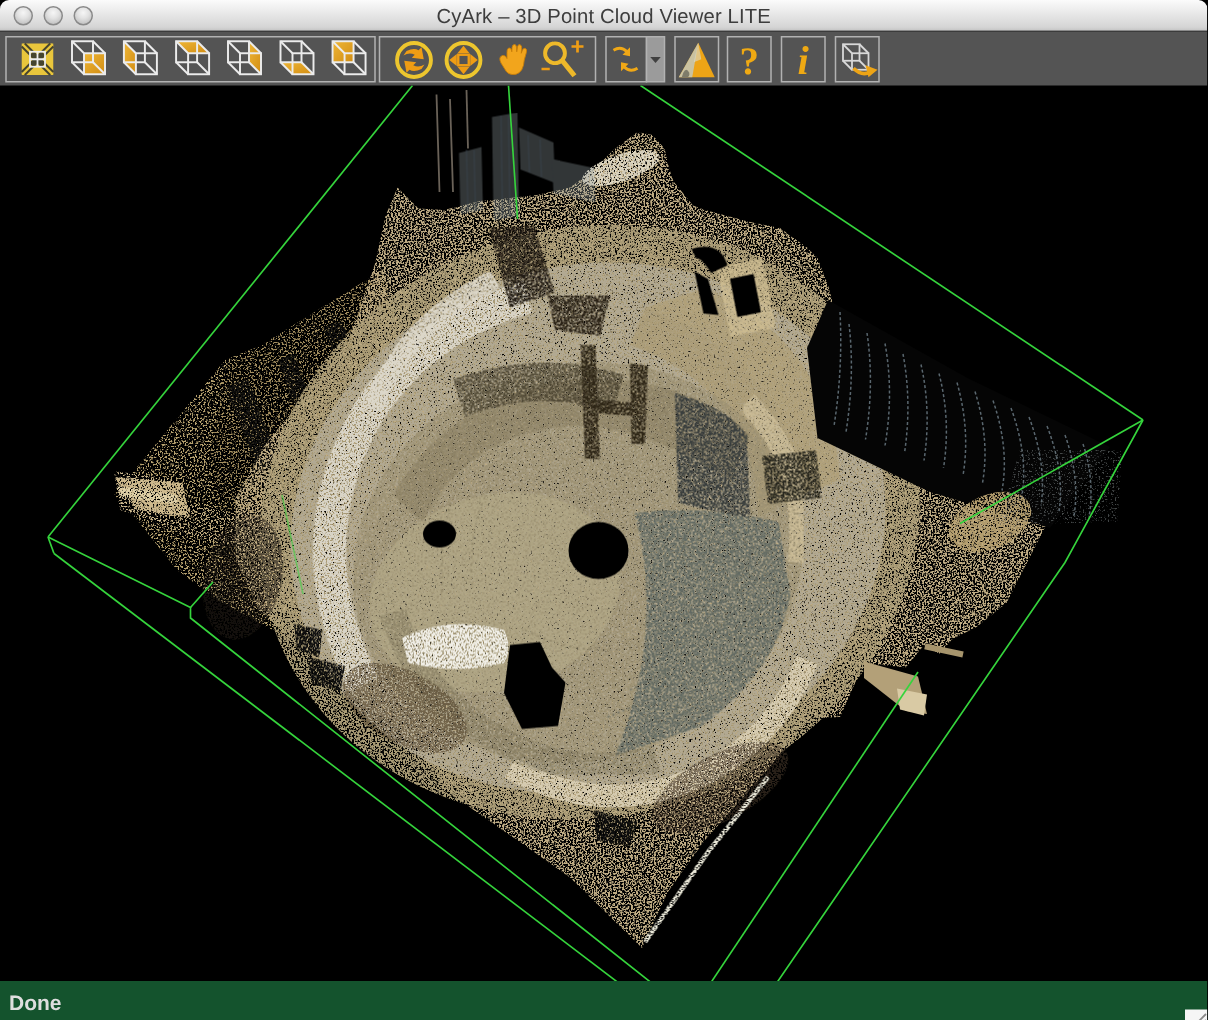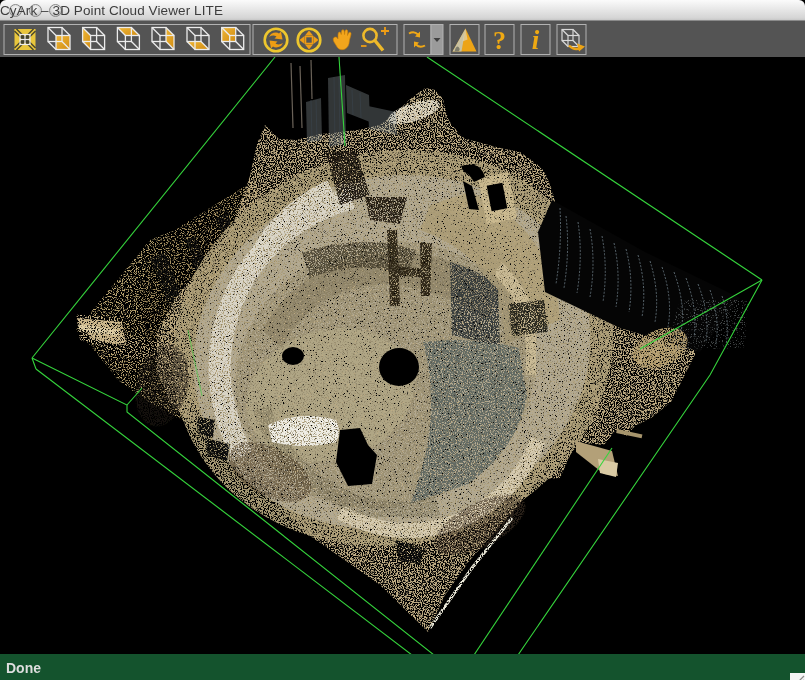--- a/index.html
+++ b/index.html
@@ -2,21 +2,21 @@
 <html><head>
 <meta charset="utf-8">
 <style>
   html,body{margin:0;padding:0;background:#000;}
   #win{position:relative;width:805px;height:680px;overflow:hidden;background:#000;
        font-family:"Liberation Sans", sans-serif;}
   #titlebar{position:absolute;left:0;top:0;width:805px;height:21px;
     border-radius:6px 6px 0 0;
     background:linear-gradient(#fbfbfb,#e8e8e8 45%,#d5d5d5 90%,#c8c8c8);
     border-bottom:1px solid #8a8a8a;box-sizing:border-box;}
-  #title{position:absolute;left:0;top:2.5px;width:100%;
+  #title{position:absolute;left:0;top:2.5px;width:100%;text-align:center;
     font-size:13.5px;color:#3d3d3d;letter-spacing:0.1px;}
   .tl{position:absolute;top:4px;width:13px;height:13px;border-radius:50%;
     background:radial-gradient(circle at 50% 32%, #f6f6f6 0%, #e2e2e2 40%, #b4b4b4 100%);
     border:1px solid #898989;box-sizing:border-box;}
   #toolbar{position:absolute;left:0;top:21px;width:805px;height:36px;background:#545454;}
   #statusbar{position:absolute;left:0;top:654px;width:805px;height:34px;background:#14532d;}
   #done{position:absolute;left:6px;top:6px;font-size:14px;font-weight:bold;color:#dedede;}
   #grip{position:absolute;right:0;bottom:0;width:15px;height:15px;background:#f5f5f5;}
 </style>
 </head>

